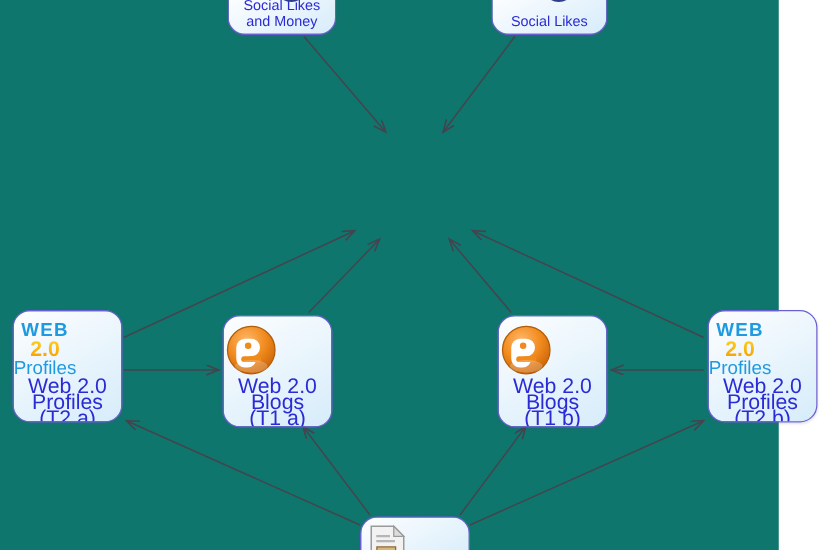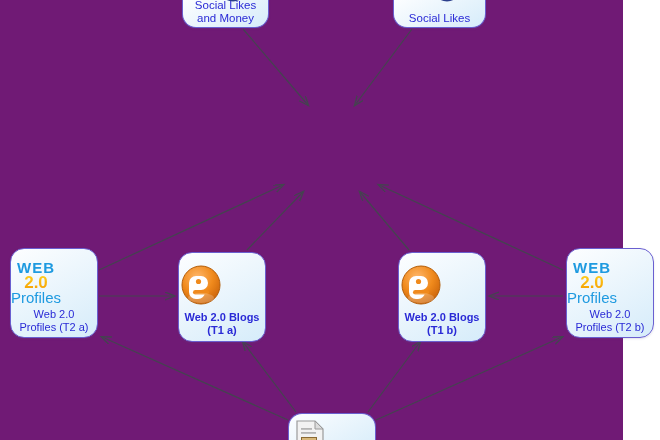--- a/index.html
+++ b/index.html
@@ -1,49 +1,49 @@
 <!DOCTYPE html>
 <html><head>
 <meta charset="utf-8">
 <style>
   html,body{margin:0;padding:0;background:#ffffff;}
   body{width:660px;height:440px;overflow:hidden;
        font-family:"Liberation Sans", sans-serif;}
-  #stage{position:relative;width:623px;height:440px;background:#701a75;}
+  #stage{position:relative;width:623px;height:440px;background:#0f766e;}
 
   
   #edges{position:absolute;left:0;top:0;width:660px;height:440px;}
 
   
   .node{position:absolute;box-sizing:border-box;
         border:1.6px solid #6a5fd0;border-radius:14px;
         background:linear-gradient(150deg,#fdfeff 0%,#eef7fd 38%,#d6ecfa 100%);
         box-shadow:0 1px 2px rgba(90,90,140,.18);
         display:flex;flex-direction:column;align-items:center;
         justify-content:flex-start;overflow:hidden;}
-  .node .caption{color:#2a2ad6;font-size:11px;line-height:13px;
+  .node .caption{color:#2a2ad6;font-size:17px;line-height:13px;
         text-align:center;width:100%;}
   .icon-wrap{display:flex;align-items:center;
         width:100%;flex:1 1 auto;}
 
   
   .social{width:87px;height:30px;border-top:none;border-radius:0 0 14px 14px;
           justify-content:flex-end;padding-bottom:2px;}
   .social .caption{font-size:11.5px;line-height:13px;}
   #social-a{left:182px;top:-2px;}
   #social-b{left:393px;top:-2px;width:93px;}
   .social-ico{position:absolute;top:-14px;left:50%;transform:translateX(-50%);
       width:46px;height:20px;}
 
   
   #money{left:286px;top:108px;width:90px;height:80px;padding-top:5px;}
   #money .caption{padding-bottom:5px;font-size:11.5px;}
 
   
-  .blog{width:88px;height:90px;padding-top:5px;font-weight:bold;}
+  .blog{width:88px;height:90px;padding-top:5px;}
   #blog-a{left:178px;top:252px;}
   #blog-b{left:398px;top:252px;}
   .blog .caption{padding-bottom:4px;}
 
   
   .profile{width:88px;height:90px;padding-top:2px;}
   #prof-a{left:10px;top:248px;}
   #prof-b{left:566px;top:248px;}
   .w20{display:flex;flex-direction:column;align-items:center;
        line-height:1;padding-top:6px;}

